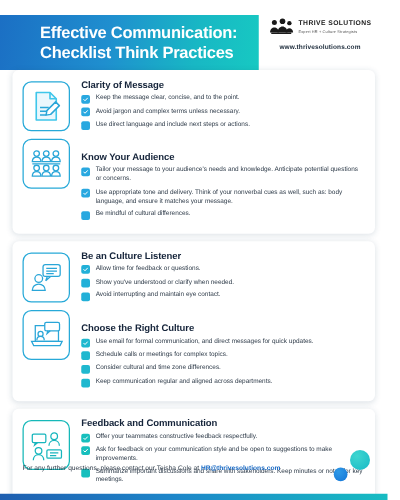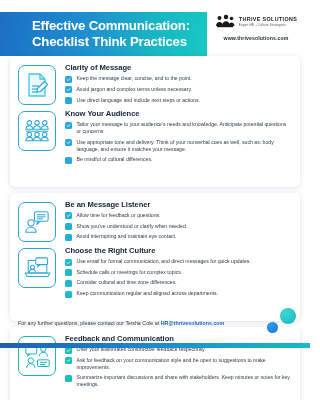--- a/index.html
+++ b/index.html
@@ -3,21 +3,21 @@
 <meta charset="utf-8">
 <style>
   * { margin:0; padding:0; box-sizing:border-box; }
   html,body { width:310px; height:400px; }
   body {
     font-family:"Liberation Sans", sans-serif;
     background:#ffffff;
     position:relative;
     overflow:hidden;
   }
-  .page { position:relative; width:310px; height:348px; background:#ffffff; }
+  .page { position:relative; width:310px; height:400px; background:#ffffff; }
 
   
   .header { position:relative; height:56px; }
   .header-band {
     position:absolute; left:0; top:12px; width:207px; height:44px;
     background:linear-gradient(100deg,#1b6fc4 0%,#1f8fcf 42%,#18b7c4 75%,#17c9c2 100%);
     display:flex; align-items:center;
   }
   .header-title {
     color:#ffffff; font-size:13.2px; font-weight:bold; line-height:1.22;
@@ -32,36 +32,36 @@
   .brand-name { font-size:5.4px; font-weight:bold; color:#1a1a1a; letter-spacing:0.35px; white-space:nowrap; }
   .brand-tag { font-size:3.1px; color:#555; letter-spacing:0.12px; white-space:nowrap; margin-top:0.5px; }
   .brand-url { font-size:5.2px; font-weight:bold; color:#1b2a3a; margin-top:6px; letter-spacing:0.1px; }
 
   
   .cards { position:relative; padding:0 10px; }
   .card {
     background:#ffffff;
     border-radius:5px;
     box-shadow:0 1px 5px rgba(25,60,95,0.16);
-    padding:7px 8px 20px 8px;
+    padding:7px 8px 8px 8px;
     margin-bottom:6px;
     display:flex;
     gap:7px;
   }
   .icon-col { width:40px; flex:none; display:flex; flex-direction:column; gap:6px; padding-top:2px; }
   .icon-box {
     width:38px; height:40px; border:1.4px solid #27a9d8; border-radius:7px;
     display:flex; align-items:center; justify-content:center; background:#fff;
   }
   .icon-box.teal { border-color:#16b8b8; }
   .icon-box svg { display:block; }
 
   .body-col { flex:1; min-width:0; }
   .group { margin-bottom:2px; }
-  .group + .group { margin-top:5px; }
+  .group + .group { margin-top:17px; }
   .group-title {
     font-size:7.6px; font-weight:bold; color:#15243a; margin-bottom:3px; letter-spacing:-0.05px;
   }
   .item { display:flex; gap:4.5px; margin-bottom:3.2px; align-items:flex-start; }
   .cb {
     width:7px; height:7px; border-radius:1.6px; flex:none; margin-top:0.6px;
     display:flex; align-items:center; justify-content:center;
     position:relative;
   }
   .cb svg { width:5px; height:5px; }
@@ -225,21 +225,21 @@
               <rect x="14" y="2" width="14" height="8" rx="1.5" fill="#ffffff"></rect>
               <path d="M17 10l-.8 2.6 3-2.6"></path>
               <circle cx="10" cy="13" r="2.4"></circle>
               <path d="M6.5 19c0-2.2 1.6-3.6 3.5-3.6s3.5 1.4 3.5 3.6"></path>
             </g>
           </svg>
         </div>
       </div>
       <div class="body-col">
         <div class="group">
-          <div class="group-title">Be an Message Listener</div>
+          <div class="group-title">Be an Culture Listener</div>
           <div class="item">
             <span class="cb" style="background:#22b0d8">
                 <svg viewBox="0 0 10 10">
                   <path d="M2 5.2l2 2 4-4.2" fill="none" stroke="#fff" stroke-width="1.6" stroke-linecap="round" stroke-linejoin="round"></path>
                 </svg>
               </span>
             <span class="item-text">Allow time for feedback or questions.</span>
           </div>
           <div class="item">
             <span class="cb" style="background:#22b0d8"></span>

